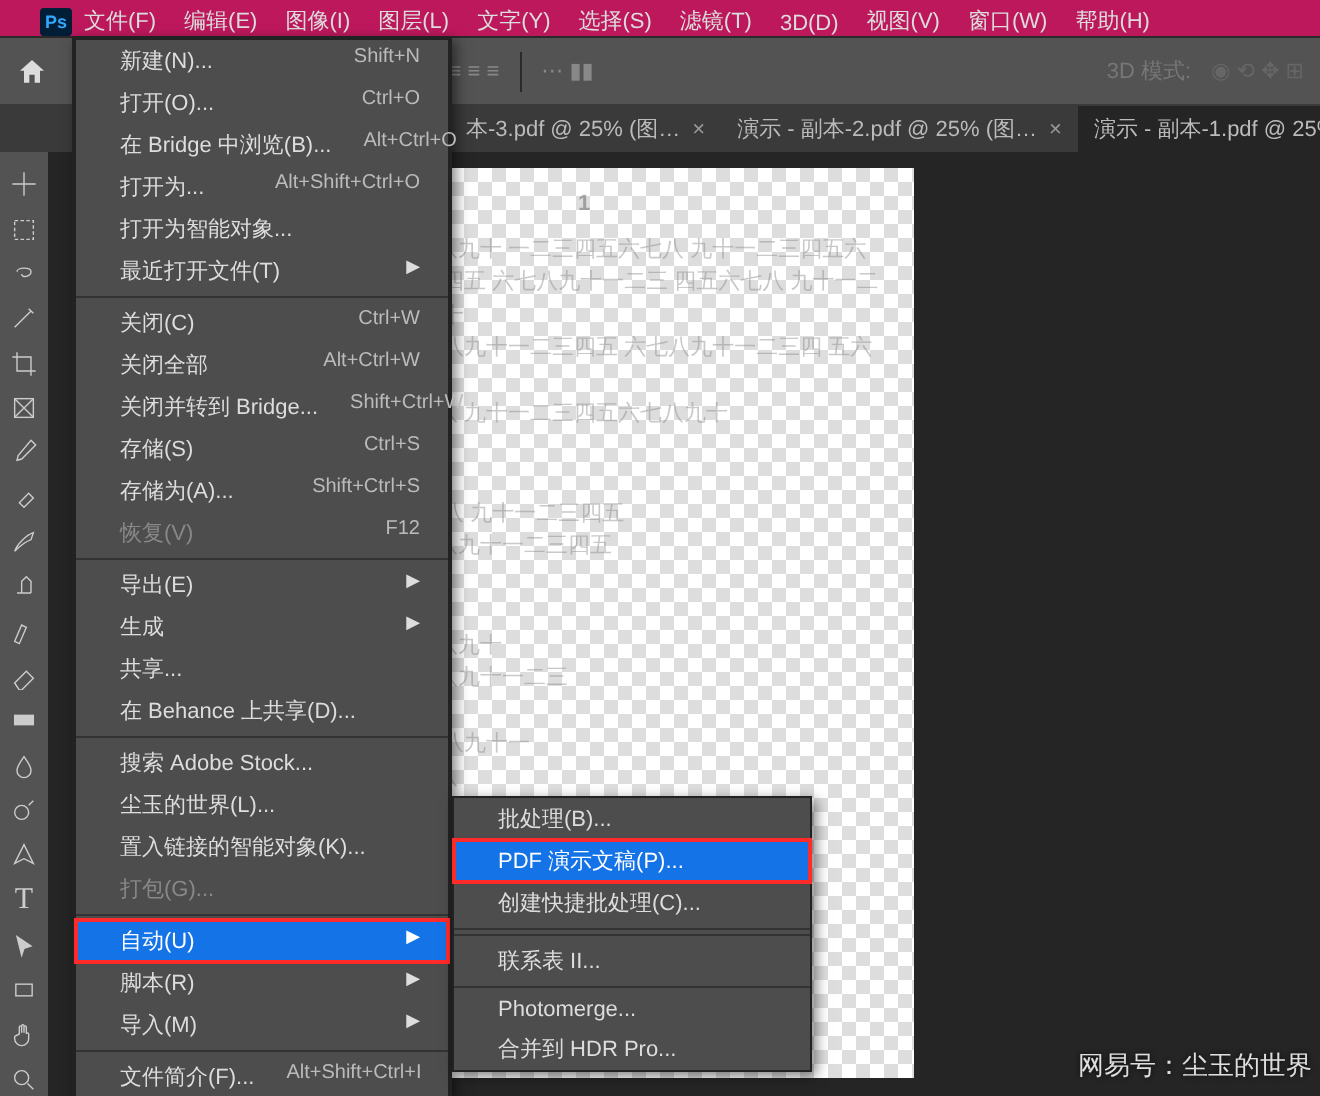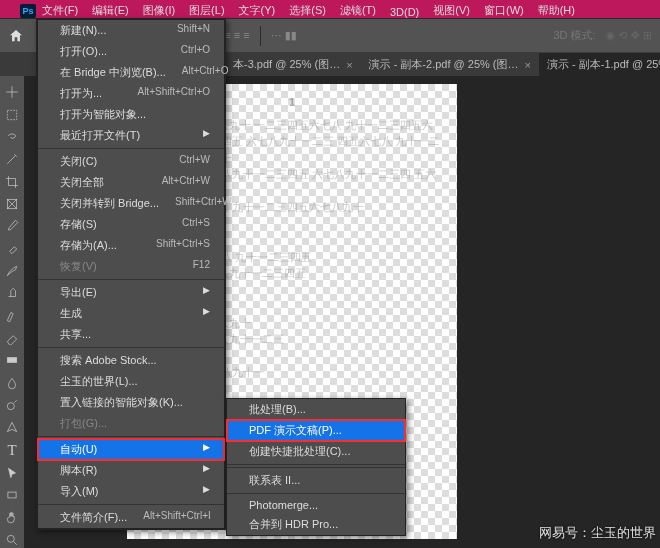--- a/index.html
+++ b/index.html
@@ -263,20 +263,23 @@
       <span>导出(E)</span>
       <span class="arrow">▶</span>
     </div>
     <div class="menu-item">
       <span>生成</span>
       <span class="arrow">▶</span>
     </div>
     <div class="menu-item">
       <span>共享...</span>
     </div>
+    <div class="menu-item">
+      <span>在 Behance 上共享(D)...</span>
+    </div>
     <div class="menu-sep"></div>
     <div class="menu-item">
       <span>搜索 Adobe Stock...</span>
     </div>
     <div class="menu-item">
       <span>尘玉的世界(L)...</span>
     </div>
     <div class="menu-item">
       <span>置入链接的智能对象(K)...</span>
     </div>

